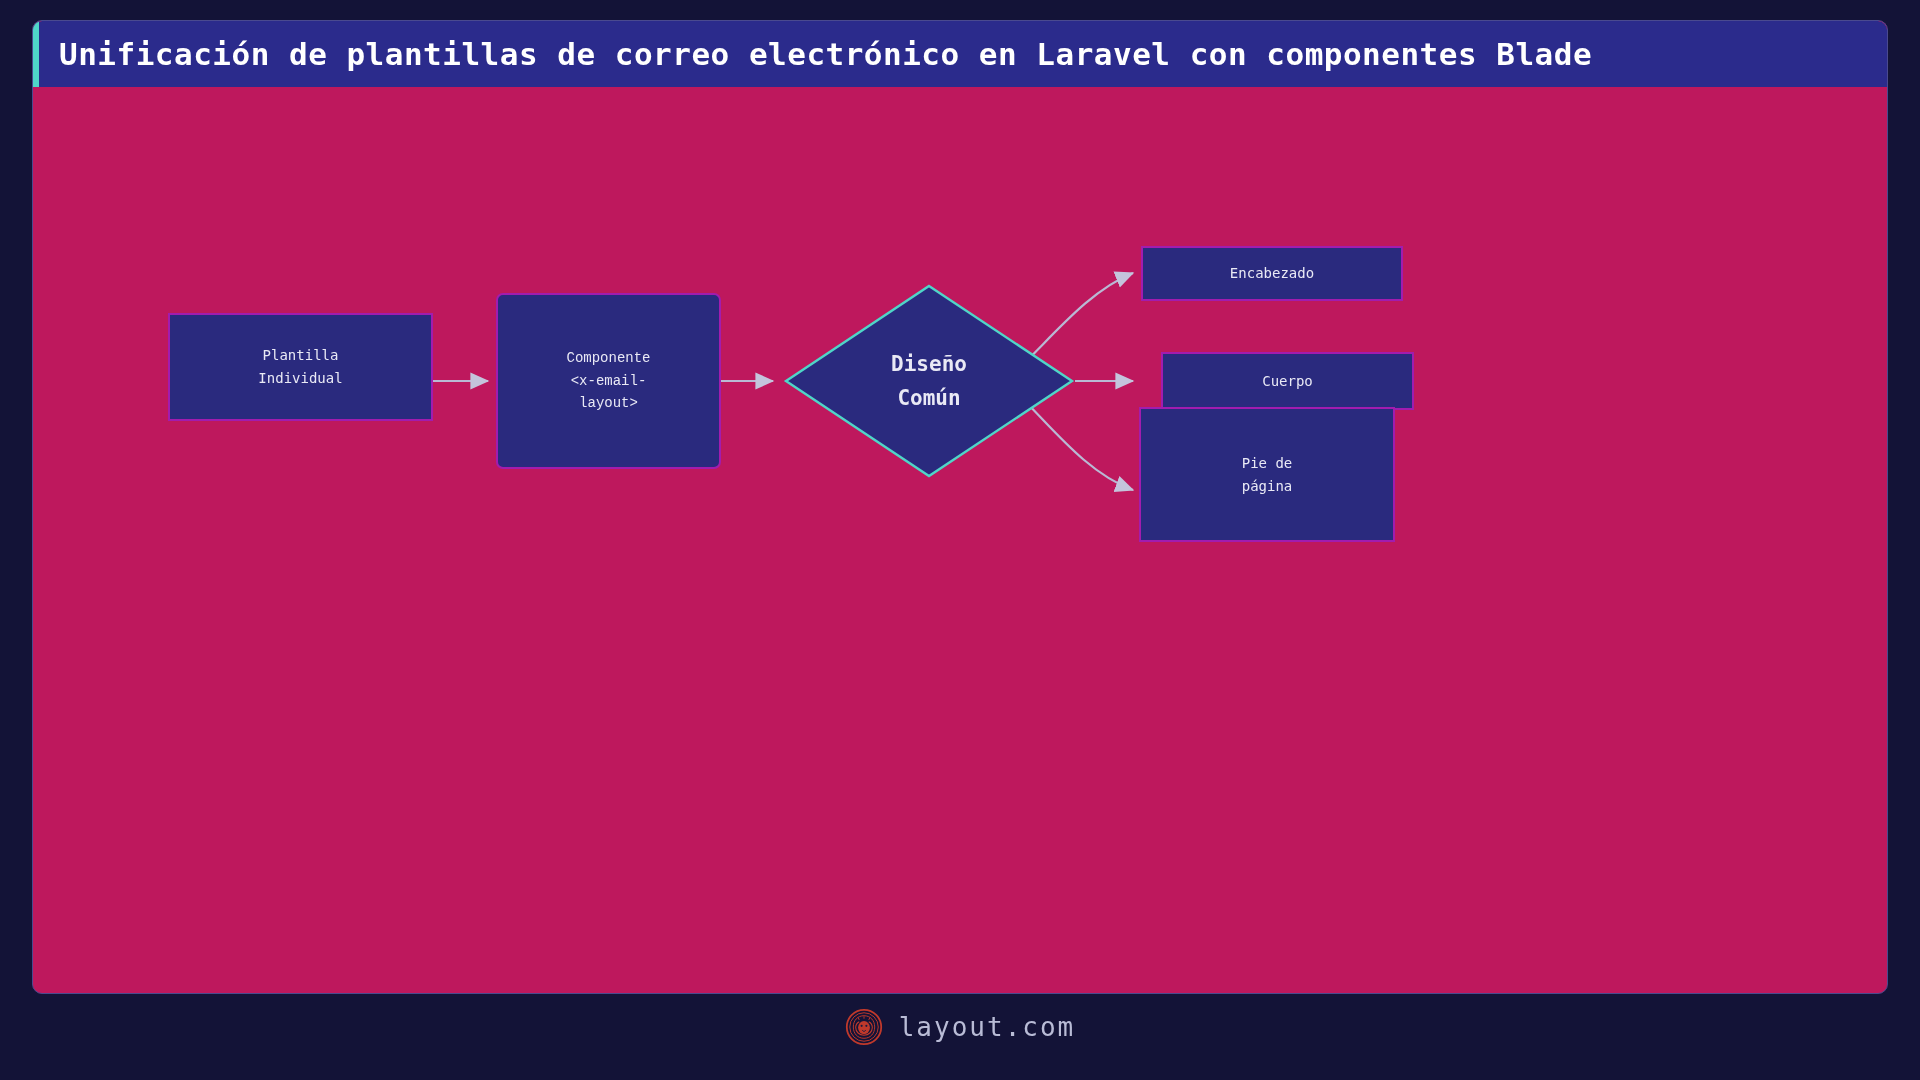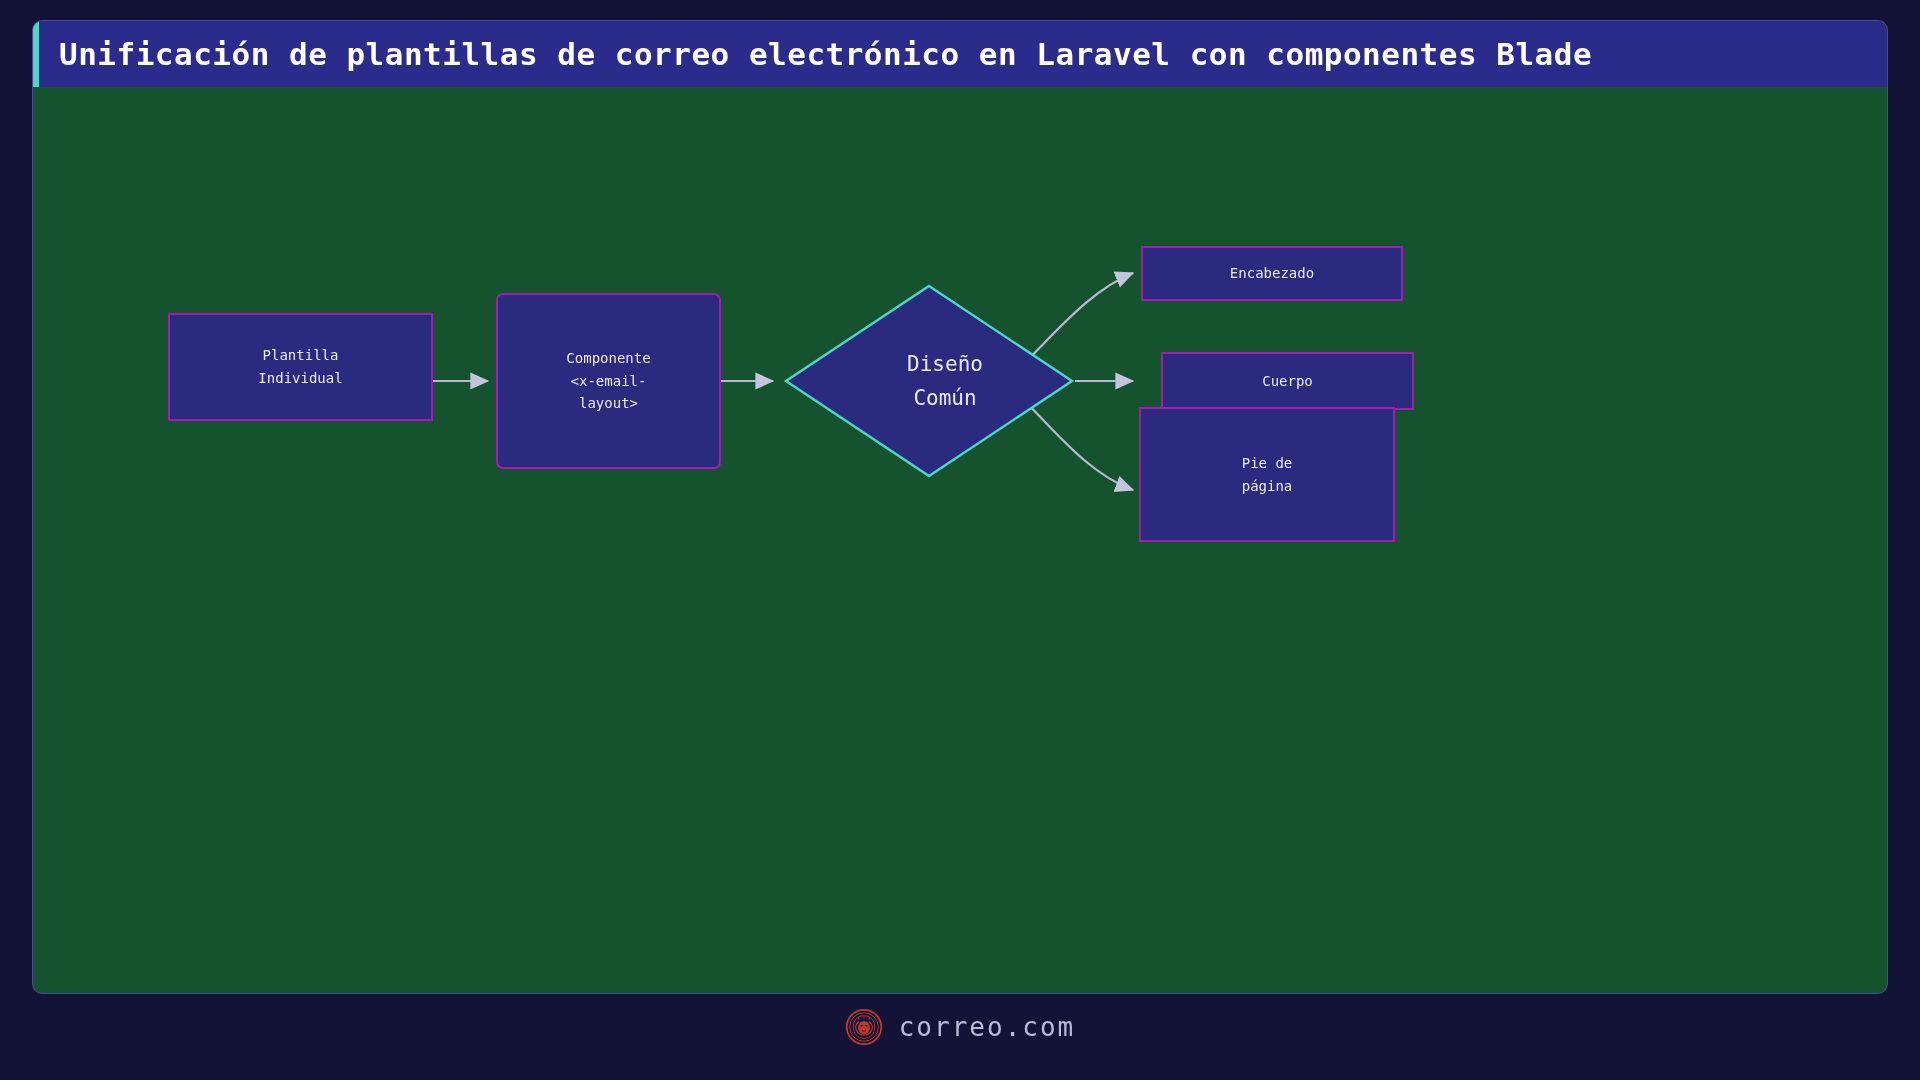--- a/index.html
+++ b/index.html
@@ -21,21 +21,21 @@
     height: 1080px;
   }
 
   
   #panel {
     position: absolute;
     left: 32px;
     top: 20px;
     width: 1856px;
     height: 974px;
-    background: #14532d;
+    background: #be185d;
     border: 1px solid #4a4a8f;
     border-radius: 10px;
     box-sizing: border-box;
     overflow: hidden;
   }
 
   
   #title-banner {
     position: absolute;
     left: 0;
@@ -93,43 +93,44 @@
     align-items: center;
     justify-content: center;
     text-align: center;
     color: #e9e9f5;
     font-size: 14px;
     line-height: 1.62;
     font-family: "DejaVu Sans Mono", "Liberation Mono", monospace;
     white-space: pre-line;
     z-index: 2;
   }
-  .node.rounded { border-radius: 7px; }
+  .node.rounded { border-radius: 7px; font-family: Liberation Mono, monospace; }
 
   .diamond-wrap {
     position: absolute;
     z-index: 2;
   }
   .diamond-wrap svg { display: block; }
   .diamond-label {
     position: absolute;
-    left: 16px;
+    left: 0;
     top: 0;
     width: 100%;
     height: 100%;
     display: flex;
     align-items: center;
     justify-content: center;
     text-align: center;
     color: #e9e9f5;
     font-size: 21px;
     line-height: 1.62;
     white-space: pre-line;
     font-family: "DejaVu Sans Mono", "Liberation Mono", monospace;
     pointer-events: none;
+    font-weight: bold;
   }
 
   
   #watermark {
     position: absolute;
     left: 0;
     top: 1008px;
     width: 1920px;
     display: flex;
     align-items: center;
@@ -208,16 +209,16 @@
       <path d="M32 13 C21 13 14 21 14 32 C14 43 21 51 32 51
                C43 51 50 43 50 32 C50 21 43 13 32 13 Z" fill="none" stroke="#c0392b" stroke-width="1.6"></path>
       <path d="M24 23 C20 25 18 29 18 33 C18 40 24 46 32 46
                C40 46 46 40 46 33 C46 29 44 25 40 23" fill="none" stroke="#c0392b" stroke-width="1.8"></path>
       <ellipse cx="32" cy="33" rx="10" ry="11" fill="#c0392b"></ellipse>
       <circle cx="28" cy="30" r="1.8" fill="#1a1a40"></circle>
       <circle cx="36" cy="30" r="1.8" fill="#1a1a40"></circle>
       <path d="M29 37 L32 40 L35 37" fill="none" stroke="#1a1a40" stroke-width="1.6"></path>
       <path d="M24 20 L22 16 M32 18 L32 14 M40 20 L42 16" stroke="#c0392b" stroke-width="1.6"></path>
     </svg>
-    <div id="watermark-text">correo.com</div>
+    <div id="watermark-text">layout.com</div>
   </div>
 
 </div>
 
 </body></html>

